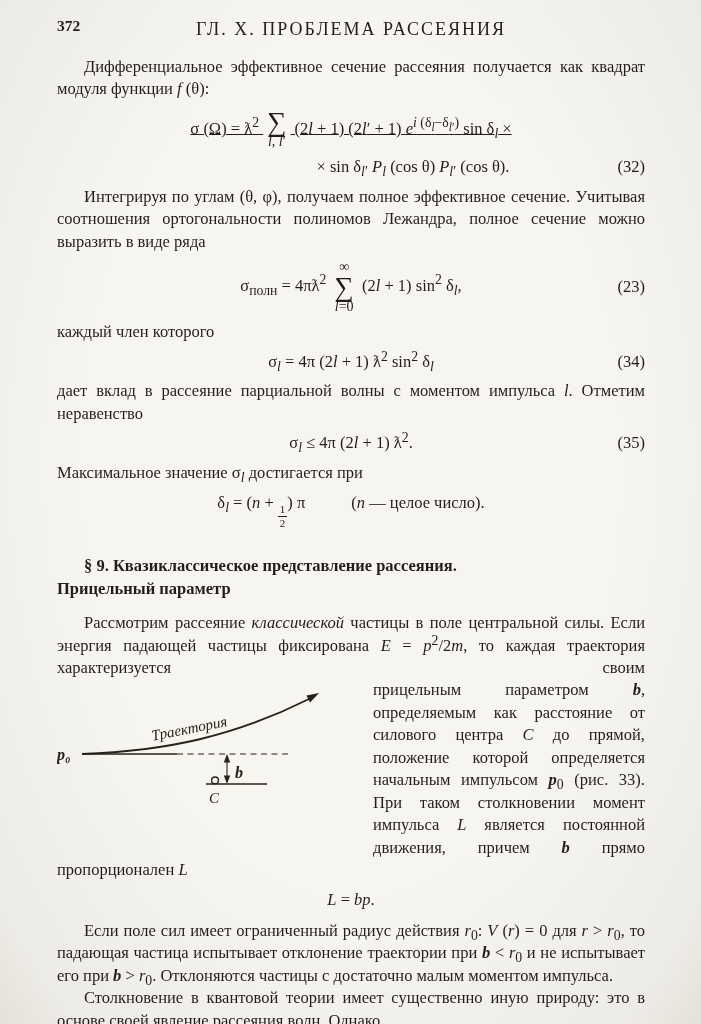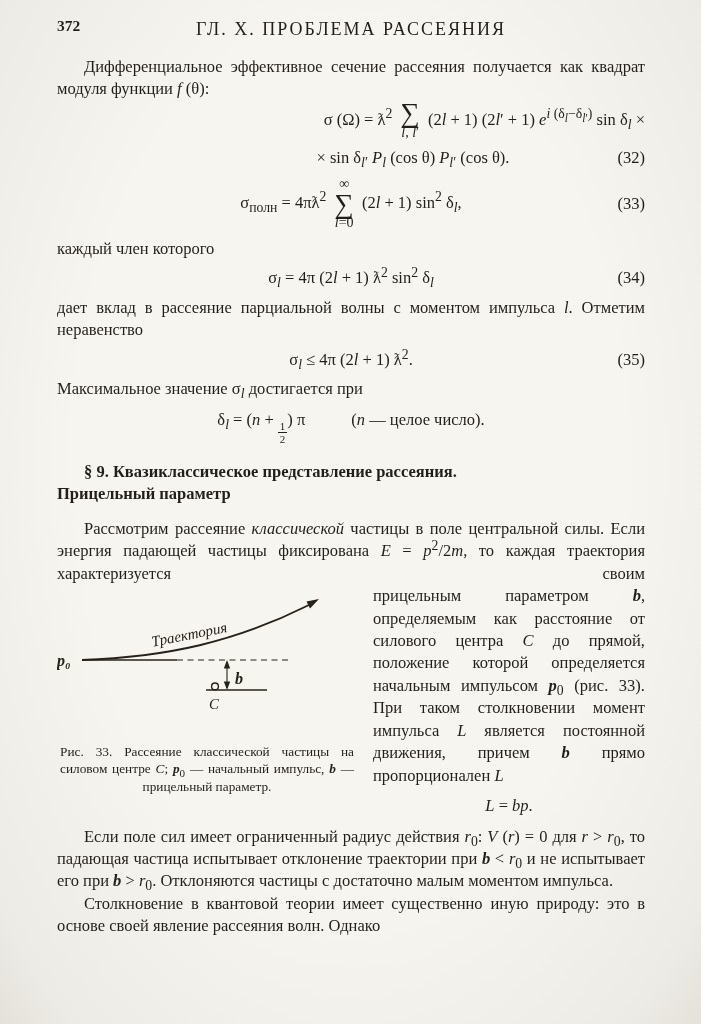--- a/index.html
+++ b/index.html
@@ -21,31 +21,31 @@
   
   p { text-align:justify; }
   .indent { text-indent:27px; }
   .just-all { text-align-last:justify; }
   
   .eq { display:flex; align-items:center; margin:7px 0; }
   .eq-sp { flex:0 0 46px; }
   .eq-sp2 { flex:0 0 170px; }
   .eq-body { flex:1; text-align:center; }
   .eq-num { flex:0 0 46px; text-align:right; }
-  .eq32-l1 { margin:0 0 2px; text-align:right; }
+  .eq32-l1 { margin:9px 0 2px; text-align:center;text-decoration:underline; }
   .eq-center { text-align:center; margin:8px 0; }
   sub, sup { line-height:0; }
   .bigsum { display:inline-flex; flex-direction:column; align-items:center; vertical-align:middle; line-height:1; margin:0 4px; }
   .sum-top, .sum-bot { font-size:14px; line-height:1.05; }
   .sum-sigma { font-size:27px; line-height:0.92; }
   .frac { display:inline-flex; flex-direction:column; align-items:center; vertical-align:-5px; line-height:1.15; font-size:11px; }
   .fnum { border-bottom:1px solid #221f1b; padding:0 2px; }
   .gap { display:inline-block; width:46px; }
   
-  .sec-heading { font-weight:bold; margin:15px 0 12px; }
+  .sec-heading { font-weight:bold; margin:26px 0 12px; }
   .sec-heading .hl1 { text-indent:27px; }
   
   .sec9-flow::after { content:""; display:block; clear:both; }
   .figure { float:left; width:302px; margin:4px 14px 6px 0; }
   .fig-svg { display:block; }
   .fig-svg .ln { stroke:#262219; stroke-width:1.6; }
   .fig-svg .dash { stroke-dasharray:6 4.5; stroke-width:1.2; }
   .fig-svg .thin { stroke-width:1.1; }
   .fig-svg .curve { fill:none; stroke:#262219; stroke-width:1.9; }
   .fig-svg .fillp { fill:#262219; stroke:none; }
@@ -72,29 +72,30 @@
           <span class="sum-sigma">∑</span>
           <span class="sum-bot"><i>l</i>, <i>l</i>′</span>
         </span> (2<i>l</i> + 1) (2<i>l</i>′ + 1) <i>e</i><sup><i>i</i> (δ<sub><i>l</i></sub>−δ<sub><i>l</i>′</sub>)</sup> sin δ<sub><i>l</i></sub> ×</div>
     <div class="eq">
       <span class="eq-sp2"></span>
       <span class="eq-body">× sin δ<sub><i>l</i>′</sub> <i>P</i><sub><i>l</i></sub> (cos θ) <i>P</i><sub><i>l</i>′</sub> (cos θ).</span>
       <span class="eq-num">(32)</span>
     </div>
   </div>
 
+  <p class="indent">Интегрируя по углам (θ, φ), получаем полное эффективное сечение. Учитывая соотношения ортогональности полиномов Лежандра, полное сечение можно выразить в виде ряда</p>
 
   <div class="eq">
     <span class="eq-sp"></span>
     <span class="eq-body">σ<sub>полн</sub> = 4πƛ<sup>2</sup> <span class="bigsum">
           <span class="sum-top">∞</span>
           <span class="sum-sigma">∑</span>
           <span class="sum-bot"><i>l</i>=0</span>
         </span> (2<i>l</i> + 1) sin<sup>2</sup> δ<sub><i>l</i></sub>,</span>
-    <span class="eq-num">(33)</span>
+    <span class="eq-num">(23)</span>
   </div>
 
   <p>каждый член которого</p>
 
   <div class="eq">
     <span class="eq-sp"></span>
     <span class="eq-body">σ<sub><i>l</i></sub> = 4π (2<i>l</i> + 1) ƛ<sup>2</sup> sin<sup>2</sup> δ<sub><i>l</i></sub></span>
     <span class="eq-num">(34)</span>
   </div>
 
@@ -131,21 +132,20 @@
         <polygon points="262,10 253,19.5 249.5,12.5" class="fillp"></polygon>
         <text x="94" y="47" transform="rotate(-11 150 44)" class="t-i">Траектория</text>
         <line x1="170" y1="73" x2="170" y2="99" class="ln thin"></line>
         <polygon points="170,71 166.8,79.5 173.2,79.5" class="fillp"></polygon>
         <polygon points="170,101 166.8,92.5 173.2,92.5" class="fillp"></polygon>
         <text x="178" y="95" class="t-bi">b</text>
         <line x1="149" y1="101" x2="210" y2="101" class="ln"></line>
         <circle cx="158" cy="97.4" r="3.4" class="circ"></circle>
         <text x="152" y="120" class="t-i">C</text>
       </svg>
-      <figcaption class="fig-caption">Рис. 33. Рассеяние классической частицы на силовом центре <i>C</i>; <b><i>p</i></b><sub>0</sub> — начальный импульс, <b><i>b</i></b> — прицельный параметр.</figcaption>
     </figure>
 
     <p>прицельным параметром <b><i>b</i></b>, определяемым как расстояние от силового центра <i>C</i> до прямой, положение которой определяется начальным импульсом <b><i>p</i></b><sub>0</sub> (рис. 33). При таком столкновении момент импульса <i>L</i> является постоянной движения, причем <b><i>b</i></b> прямо пропорционален <i>L</i></p>
 
     <div class="eq-center"><i>L</i> = <i>bp</i>.</div>
 
     <p class="indent">Если поле сил имеет ограниченный радиус действия <i>r</i><sub>0</sub>: <i>V</i> (<i>r</i>) = 0 для <i>r</i> &gt; <i>r</i><sub>0</sub>, то падающая частица испытывает отклонение траектории при <b><i>b</i></b> &lt; <i>r</i><sub>0</sub> и не испытывает его при <b><i>b</i></b> &gt; <i>r</i><sub>0</sub>. Отклоняются частицы с достаточно малым моментом импульса.</p>
 
   </div>
 

